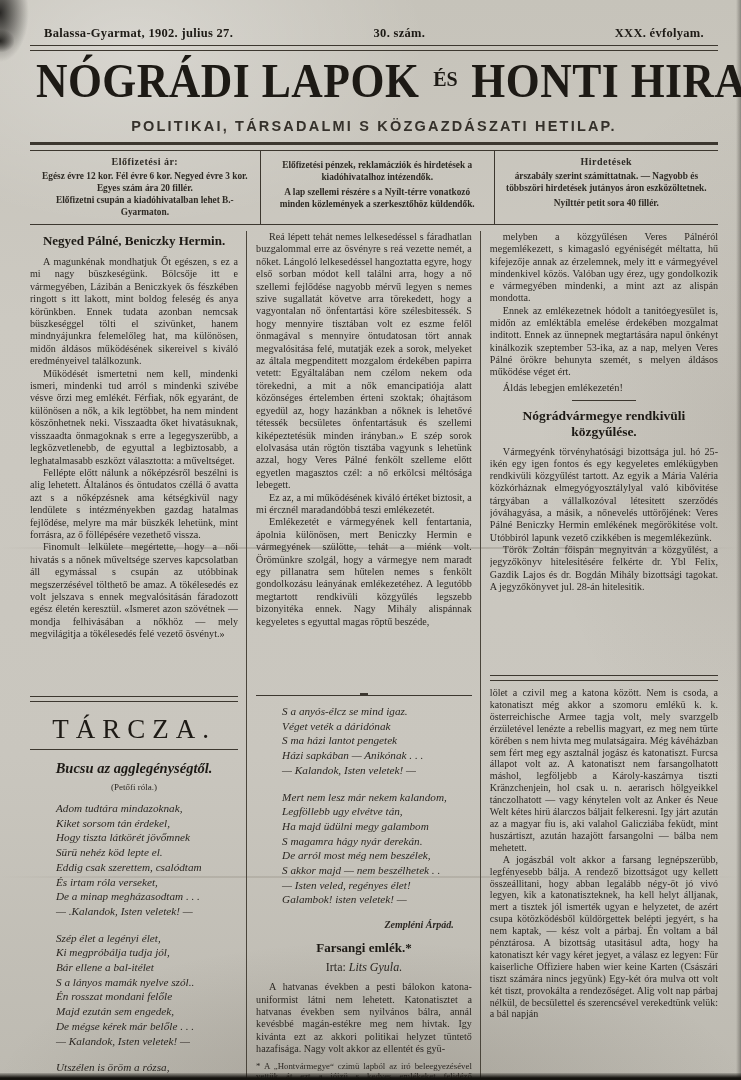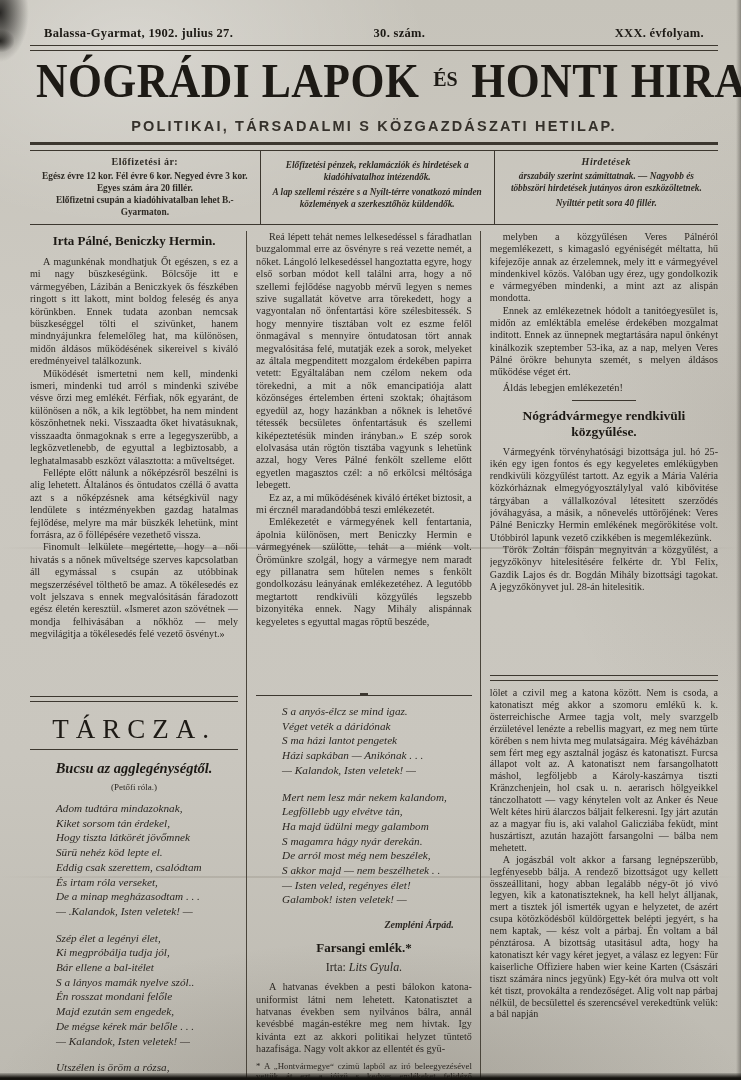--- a/index.html
+++ b/index.html
@@ -34,21 +34,21 @@
   
   .masthead{ text-align:center; margin-top:6px; white-space:nowrap; color:var(--ink-strong);}
   .masthead .big{font-size:45px;font-weight:bold;letter-spacing:.5px;display:inline-block;transform:scale(.97,1.08);transform-origin:center bottom;}
   .masthead .small-es{font-size:20px;font-weight:bold;vertical-align:12px;margin:0 4px;}
   .subtitle{text-align:center;font-family:"Liberation Sans",sans-serif;font-weight:bold;font-size:14.5px;letter-spacing:2.2px;color:#35312b;margin-top:9px;}
   .heavy-rule{height:5px;border-top:3px solid var(--rule);border-bottom:1px solid var(--rule);margin-top:8px;}
 
   
   .info-strip{display:flex;border-bottom:1.6px solid var(--rule);font-size:9.3px;line-height:12px;text-align:center;color:#2e2a24;}
   .info-box{padding:5px 8px 6px;}
-  .info-box + .info-box{border-left:1px solid var(--rule);font-style:italic;}
+  .info-box + .info-box{border-left:1px solid var(--rule);}
   .ib-1{width:33.5%;}
   .ib-2{width:34%;}
   .ib-3{width:32.5%;}
   .info-head{font-weight:bold;font-size:10px;letter-spacing:.5px;margin-bottom:2px;}
   .info-line{font-weight:bold;}
   .info-par{margin-top:3px;font-weight:bold;}
 
   
   .body-cols{display:flex;margin-top:6px;}
   .col{box-sizing:border-box;}
@@ -127,21 +127,21 @@
         <div class="info-head">Hirdetések</div>
         <div class="info-par" style="margin-top:0">árszabály szerint számíttatnak. — Nagyobb és többszöri hirdetések jutányos áron eszközöltetnek.</div>
         <div class="info-par">Nyílttér petit sora 40 fillér.</div>
       </div>
     </div>
 
     <div class="body-cols">
 
       <div class="col col-1">
         <div class="upper">
-          <div class="art-title">Irta Pálné, Beniczky Hermin.</div>
+          <div class="art-title">Negyed Pálné, Beniczky Hermin.</div>
           <p class="body-p">A magunkénak mondhatjuk Őt egészen, s ez a mi nagy büszkeségünk. Bölcsője itt e vármegyében, Lázibán a Beniczkyek ős fészkében ringott s itt lakott, mint boldog feleség és anya körünkben. Ennek tudata azonban nemcsak büszkeséggel tölti el szivünket, hanem mindnyájunkra felemelőleg hat, ma különösen, midőn áldásos működésének sikereivel s kiváló eredményeivel találkozunk.</p>
           <p class="body-p">Működését ismertetni nem kell, mindenki ismeri, mindenki tud arról s mindenki szivébe vésve őrzi meg emlékét. Férfiak, nők egyaránt, de különösen a nők, a kik legtöbbet, ha nem mindent köszönhetnek neki. Visszaadta őket hivatásuknak, visszaadta önmagoknak s erre a legegyszerübb, a legközvetlenebb, de egyuttal a legbiztosabb, a leghatalmasabb eszközt választotta: a műveltséget.</p>
           <p class="body-p">Fellépte előtt nálunk a nőképzésről beszélni is alig lehetett. Általános és öntudatos czéllá ő avatta azt s a nőképzésnek ama kétségkivül nagy lendülete s intézményekben gazdag hatalmas fejlődése, melyre ma már büszkék lehetünk, mint forrásra, az ő föllépésére vezethető vissza.</p>
           <p class="body-p">Finomult lelkülete megértette, hogy a női hivatás s a nőnek műveltsége szerves kapcsolatban áll egymással s csupán az utóbbinak megszerzésével tölthető be amaz. A tökélesedés ez volt jelszava s ennek megvalósitásán fáradozott egész életén keresztül. «Ismeret azon szövétnek — mondja felhivásában a nőkhöz — mely megvilágitja a tökélesedés felé vezető ösvényt.»</p>
         </div>
         <div class="sep-double"></div>
         <div class="tarcza-head">TÁRCZA.</div>
         <div class="poem-title">Bucsu az agglegénységtől.</div>
         <div class="poem-sub">(Petőfi róla.)</div>
         <div class="stanza">Adom tudtára mindazoknak,

